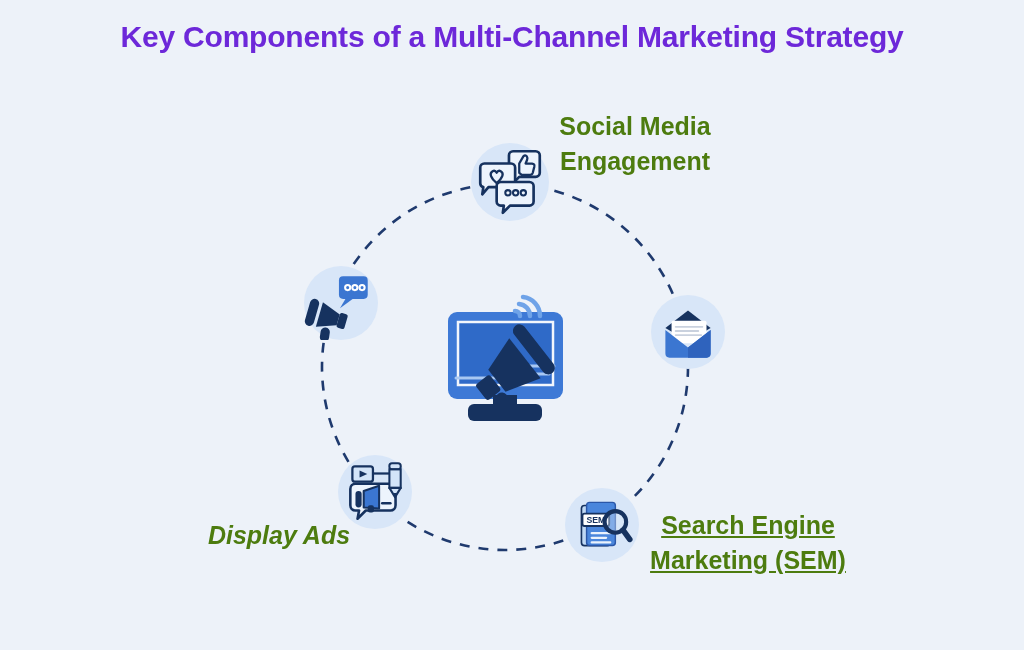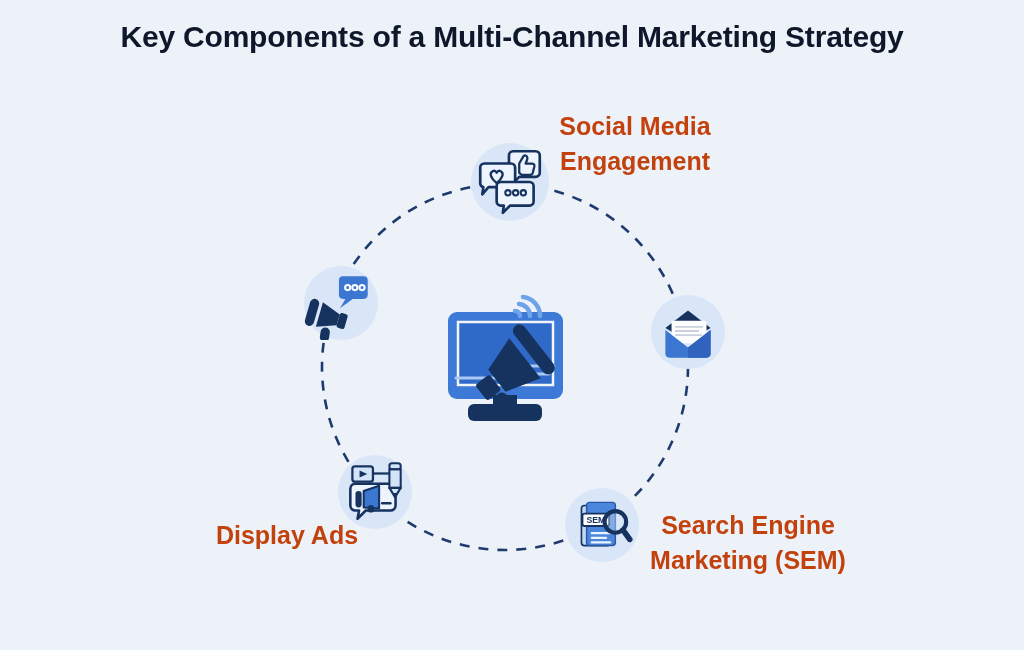--- a/index.html
+++ b/index.html
@@ -6,43 +6,43 @@
   body{
     width:1024px;height:650px;
     background:#EDF2F9;
     font-family:"Liberation Sans","DejaVu Sans",sans-serif;
     overflow:hidden;
   }
   .stage{position:relative;width:1024px;height:650px;}
   .title{
     position:absolute;left:0;top:20px;width:1024px;
     text-align:center;font-size:30px;font-weight:700;
-    color:#0f172a;letter-spacing:-0.2px;
+    color:#6d28d9;letter-spacing:-0.2px;
   }
   .ring-svg{position:absolute;left:0;top:0;}
   .center-icon{position:absolute;left:430px;top:285px;}
   .node{
     position:absolute;border-radius:50%;
     background:#D8E6F8;
     display:flex;align-items:center;justify-content:center;
   }
   .node-social {left:471px;top:143px;width:78px;height:78px;}
   .node-sms    {left:304px;top:266px;width:74px;height:74px;}
   .node-email  {left:651px;top:295px;width:74px;height:74px;}
   .node-display{left:338px;top:455px;width:74px;height:74px;}
   .node-sem    {left:565px;top:488px;width:74px;height:74px;}
   .label{
-    position:absolute;font-weight:700;font-size:25px;color:#c2410c;
+    position:absolute;font-weight:700;font-size:25px;color:#4d7c0f;
     text-align:center;white-space:pre-line;line-height:1.38;
   }
   .label-social {left:535px;top:109px;width:200px;}
   .label-sms    {left:117px;top:249px;width:200px;}
   .label-email  {left:704px;top:295px;width:190px;}
-  .label-sem    {left:610px;top:508px;width:276px;}
-  .label-display{left:182px;top:518px;width:210px;}
+  .label-sem    {left:610px;top:508px;width:276px;text-decoration:underline;}
+  .label-display{left:174px;top:518px;width:210px;font-style:italic;}
 </style>
 </head>
 <body>
 
 <div class="stage">
 
   <div class="title">Key Components of a Multi-Channel Marketing Strategy</div>
 
   <svg class="ring-svg" width="1024" height="650" viewBox="0 0 1024 650">
     <circle cx="505" cy="367" r="183" fill="none" stroke="#1F3A6E" stroke-width="2.6" stroke-dasharray="10 9"></circle>

